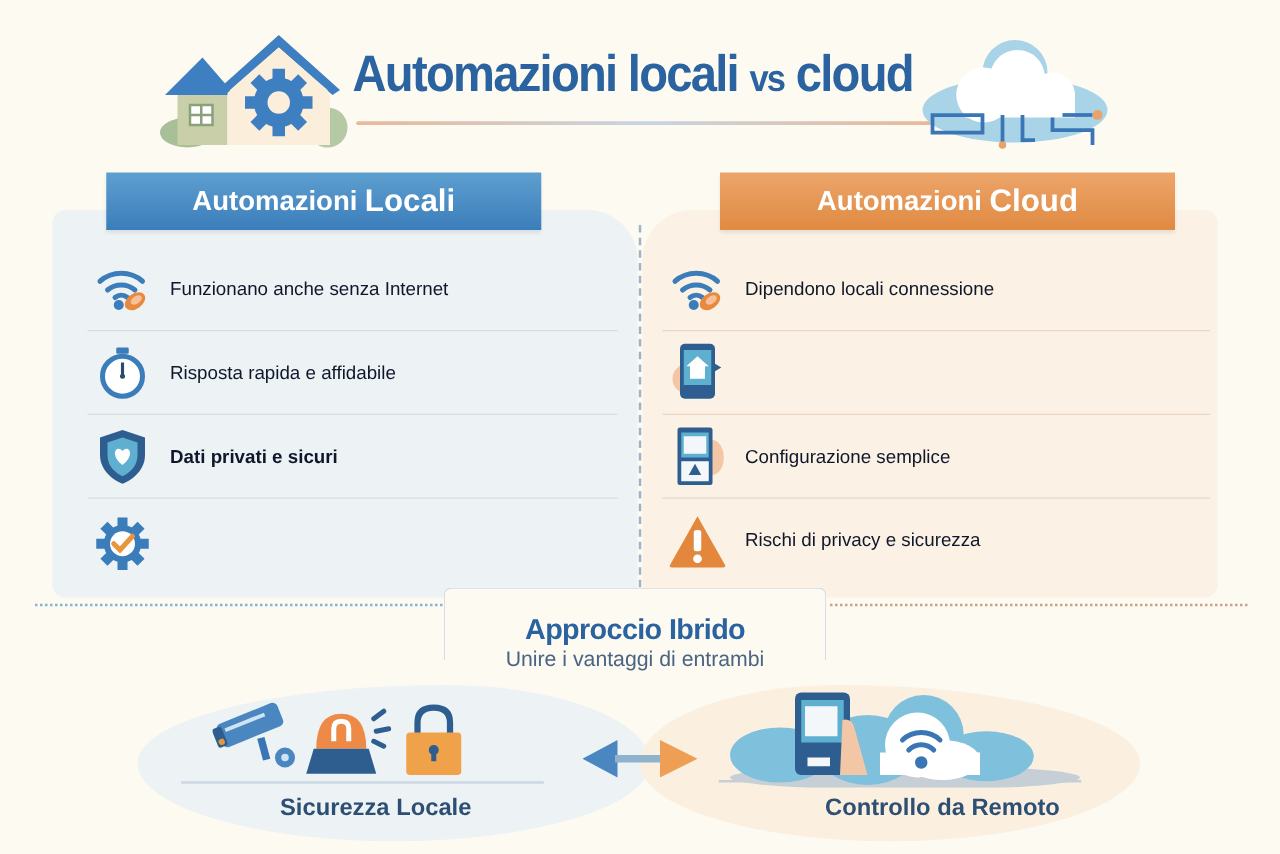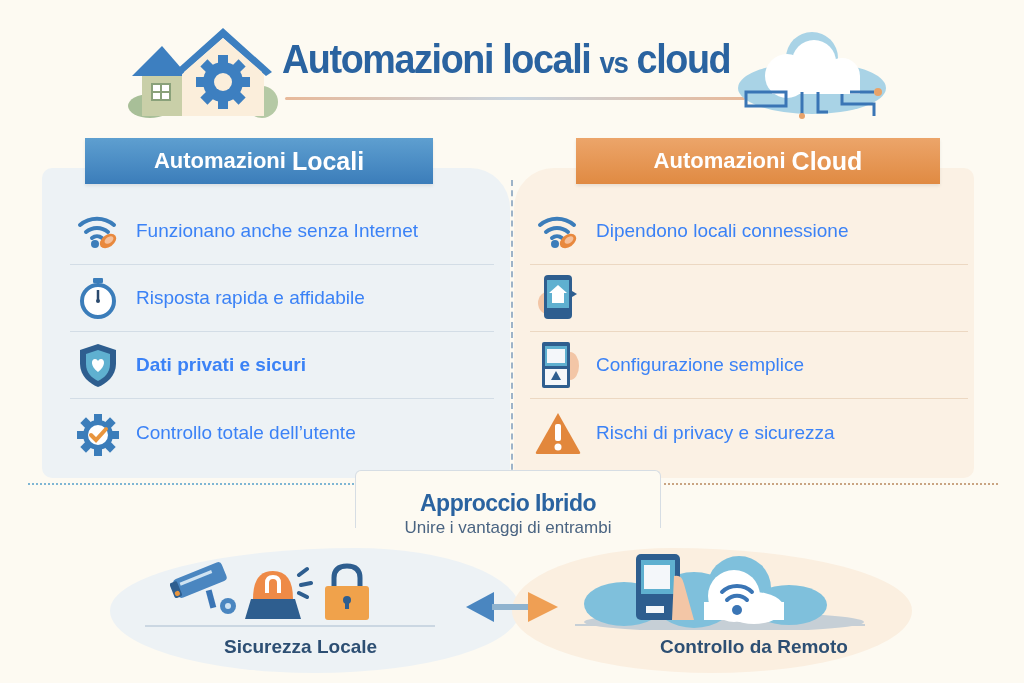--- a/index.html
+++ b/index.html
@@ -43,21 +43,21 @@
       color: #fff; font-size: 22px; font-weight: bold;
       display: flex; align-items: center; justify-content: center;
       box-shadow: 0 2px 3px rgba(0,0,0,0.08);
     }
     .banner-left { left: 85px; width: 348px; background: linear-gradient(180deg, #5e9fd0, #3b7dba); }
     .banner-right { left: 576px; width: 364px; background: linear-gradient(180deg, #eca56a, #e08a42); }
     .banner .big { font-size: 25px; margin-left: 6px; }
 
     .row {
       height: 67px; display: flex; align-items: center;
-      font-size: 19px; color: #3b82f6; text-align: center;
+      font-size: 15px; color: #0f172a; text-align: center;
     }
     .row-left { left: 70px; width: 424px; border-bottom: 1.5px solid #d3dde6; }
     .row-right { left: 530px; width: 438px; border-bottom: 1.5px solid #ecd8c2; }
     .row.last { border-bottom: none; }
     .row .icon { width: 56px; height: 48px; display: flex; align-items: center; justify-content: center; margin-right: 10px; }
     .row .text { white-space: nowrap; }
     .row .text.bold { font-weight: bold; }
 
     
     .dotline-left {
@@ -212,21 +212,20 @@
         <rect x="13" y="-4" width="8" height="8"></rect>
         <rect x="-4" y="-21" width="8" height="8" transform="rotate(45)"></rect>
         <rect x="-4" y="13" width="8" height="8" transform="rotate(45)"></rect>
         <rect x="-21" y="-4" width="8" height="8" transform="rotate(45)"></rect>
         <rect x="13" y="-4" width="8" height="8" transform="rotate(45)"></rect>
         <circle r="10" fill="#fff"></circle>
       </g>
       <path d="M16 25 l5 5 l10 -11" fill="none" stroke="#e8953e" stroke-width="4" stroke-linecap="round"></path>
     </svg>
   </span>
-  <span class="text">Controllo totale dell’utente</span>
 </div>
 
 <div class="abs row row-right" style="top:198px;">
   <span class="icon">
     <svg width="44" height="40" viewBox="0 0 44 40">
       <path d="M4 14 a26 26 0 0 1 34 0" fill="none" stroke="#3b7dba" stroke-width="4" stroke-linecap="round"></path>
       <path d="M10 21 a17 17 0 0 1 22 0" fill="none" stroke="#3b7dba" stroke-width="4" stroke-linecap="round"></path>
       <path d="M16 27 a8 8 0 0 1 10 0" fill="none" stroke="#3b7dba" stroke-width="4" stroke-linecap="round"></path>
       <circle cx="19" cy="33" r="4" fill="#3b7dba"></circle>
       <ellipse cx="32" cy="30" rx="9" ry="6" fill="#e8893e" transform="rotate(-35 32 30)"></ellipse>

